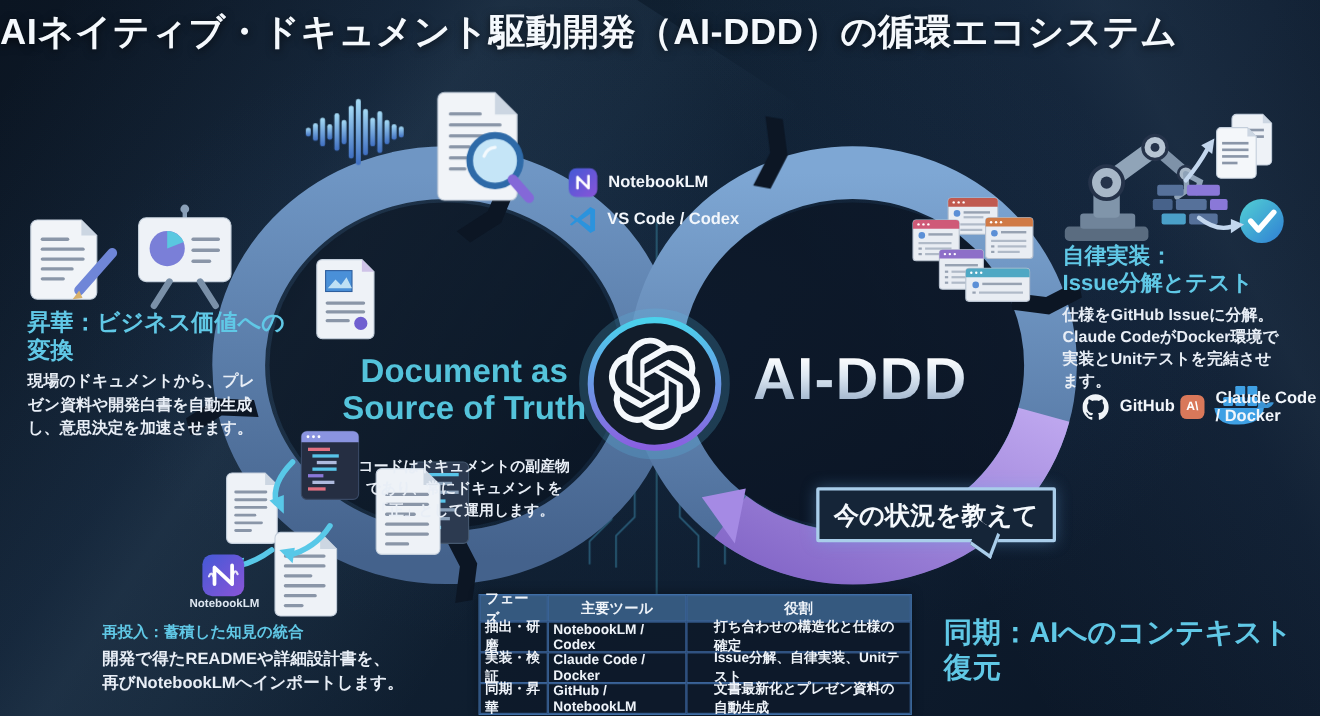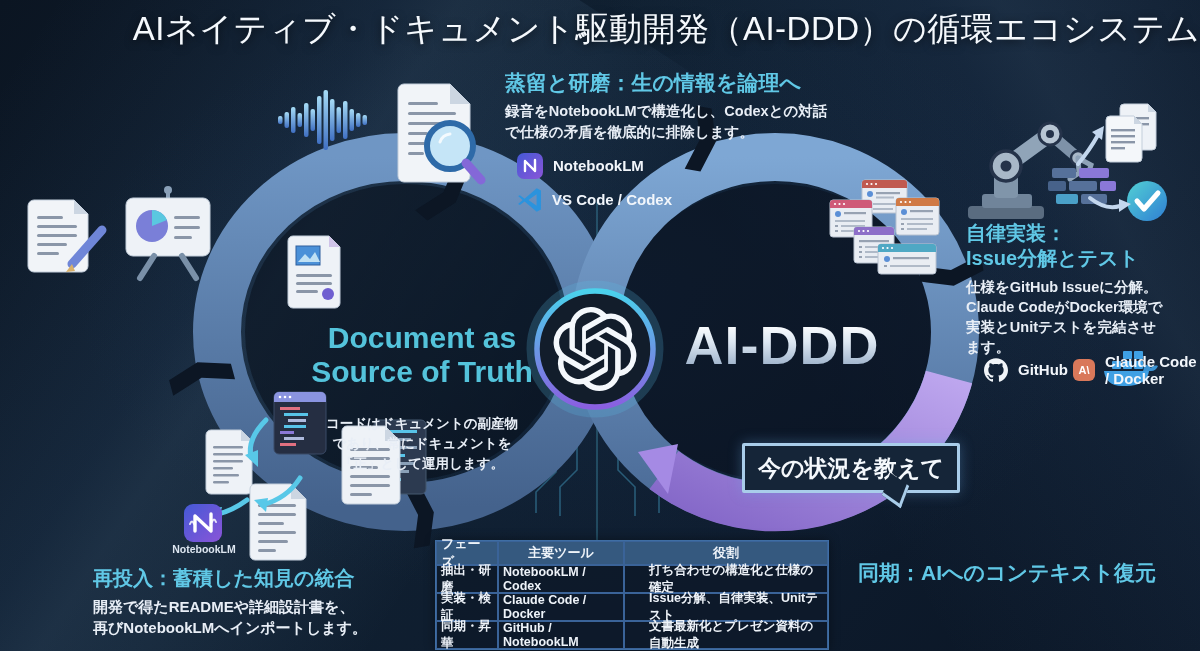--- a/index.html
+++ b/index.html
@@ -8,22 +8,22 @@
     font-family:"Liberation Sans","DejaVu Sans",sans-serif;color:#e9eff6;}
   .streak{position:absolute;pointer-events:none;}
   .streak.s1{left:-140px;top:-160px;width:620px;height:1100px;transform:rotate(33deg);
     background:linear-gradient(90deg,transparent,rgba(90,140,200,.10) 45%,rgba(130,180,230,.12) 55%,transparent);}
   .streak.s2{left:820px;top:-220px;width:640px;height:1100px;transform:rotate(-28deg);
     background:linear-gradient(90deg,transparent,rgba(90,140,200,.09) 45%,rgba(130,180,230,.11) 55%,transparent);}
   .vignette{position:absolute;inset:0;background:radial-gradient(ellipse at 50% 46%,rgba(40,80,130,.16),transparent 62%);}
   svg.scene{position:absolute;left:0;top:0;z-index:1;}
   .txt{position:absolute;z-index:2;}
   .pre{white-space:pre-line;}
-  #title{left:0;right:0;top:7px;text-align:right;font-size:33px;font-weight:400;color:#f5f9fd;
-    letter-spacing:.5px;text-shadow:0 2px 8px rgba(0,0,0,.65);margin-left:32px;}
+  #title{left:0;right:0;top:7px;text-align:left;font-size:33px;font-weight:700;color:#f5f9fd;
+    letter-spacing:.5px;text-shadow:0 2px 8px rgba(0,0,0,.65);}
   .h-cyan{color:#60c8e6;font-weight:800;line-height:1.2;margin:0;}
   .body-txt{color:#e8eef6;font-weight:700;font-size:14.5px;line-height:1.46;margin-top:6px;}
   
   .sec-distill{left:505px;top:70px;width:395px;}
   .sec-distill h2{font-size:21px;}
   .tools-distill{position:absolute;left:517px;top:152px;display:flex;flex-direction:column;gap:7px;z-index:2;}
   .tool-row{display:flex;align-items:center;gap:10px;height:27px;}
   .tool-row .lbl{font-size:15px;font-weight:700;color:#f2f6fb;}
   .badge-nlm{width:26px;height:26px;border-radius:7px;background:linear-gradient(135deg,#4459d6,#8a55d8);
     display:flex;align-items:center;justify-content:center;flex:0 0 auto;}
@@ -35,24 +35,24 @@
   .sot-block h2{font-size:30px;line-height:1.13;color:#54c3db;}
   .sot-block .body-txt{font-size:13.5px;line-height:1.5;margin-top:9px;}
   .ai-ddd{left:682px;top:314px;width:200px;text-align:center;font-size:54px;font-weight:800;letter-spacing:1px;
     background:linear-gradient(180deg,#ffffff 15%,#dce7f2 45%,#8da4c0 95%);
     -webkit-background-clip:text;background-clip:text;color:transparent;}
   .sec-implement{left:966px;top:221px;width:230px;}
   .sec-implement h2{font-size:20px;line-height:1.24;}
   .body-txt.impl{font-size:14.5px;line-height:1.4;}
   .tools-impl{position:absolute;left:984px;top:356px;display:flex;flex-direction:row;gap:5px;z-index:2;}
   .sec-reinput{left:93px;top:566px;width:340px;}
-  .sec-reinput h2{font-size:20px;}
+  .sec-reinput h2{font-size:14px;}
   .sec-reinput .body-txt{font-size:15px;line-height:1.42;}
   .sec-sync{left:858px;top:560px;width:335px;}
-  .sec-sync h2{font-size:21px;}
+  .sec-sync h2{font-size:26px;}
   .nlm-label{left:163px;top:543px;width:82px;text-align:center;font-size:10.5px;font-weight:700;color:#dde6f0;}
   
   .bubble{position:absolute;left:742px;top:443px;width:212px;height:44px;z-index:3;background:#152538;
     border:3px solid #a9cdea;border-radius:2px;display:flex;align-items:center;justify-content:center;
     font-size:23px;font-weight:800;color:#f4f8fc;box-shadow:0 0 14px rgba(110,170,230,.35);}
   .bubble-tail{position:absolute;right:50px;bottom:-12px;width:20px;height:20px;background:#152538;
     border-right:3px solid #a9cdea;border-bottom:3px solid #a9cdea;transform:rotate(35deg) skewX(14deg);}
   
   .tbl{position:absolute;left:435px;top:540px;z-index:2;display:grid;grid-template-columns:62px 126px 204px;
     border:1px solid #3f6ea4;background:rgba(13,25,42,.9);box-shadow:0 0 10px rgba(0,0,0,.4);}
@@ -426,42 +426,44 @@
         <rect x="32" y="11" width="9" height="8" rx="1"></rect>
       <rect x="21" y="1" width="9" height="8" rx="1"></rect>
         <rect x="32" y="1" width="9" height="8" rx="1"></rect>
       <path d="M2,21 h47 c3,0 6,-2 7,-5 -3,-1 -6,0 -7,2 -2,-3 -5,-4 -8,-3 1,2 1,4 0,6 h-39 z" opacity=".9"></path>
       <path d="M2,21 h45 c-1,9 -9,15 -23,15 h-4 c-11,0 -17,-6 -18,-15 z"></path>
     </g>
   </svg>
 
   <div class="txt" id="title">AIネイティブ・ドキュメント駆動開発（AI-DDD）の循環エコシステム</div>
 
-  <div class="txt sec-distill">
-    <h2 class="h-cyan">蒸留と研磨：生の情報を論理へ</h2>
-    <div class="body-txt pre">録音をNotebookLMで構造化し、Codexとの対話
-で仕様の矛盾を徹底的に排除します。</div>
-  </div>
   <div class="tools-distill">
     <div class="tool-row">
       <span class="badge-nlm">
         <svg width="26" height="26" viewBox="0 0 26 26">
             <path d="M8,18 V8 M8,8 L18,18 M18,18 V7" stroke="#fff" stroke-width="2.4" fill="none" stroke-linecap="round"></path>
           </svg>
       </span>
       <span class="lbl">NotebookLM</span>
     </div>
     <div class="tool-row">
       <svg width="25" height="25" viewBox="0 0 24 24">
           <path d="M18.9,1.2 L7.3,11.2 L2.8,7.8 L1,8.7 L5.4,12.5 L1,16.3 L2.8,17.2 L7.3,13.8 L18.9,23.8 L23,21.7 L23,3.3 Z M18.8,7 v11 L11,12.5 Z" fill="#2b93dd"></path>
         </svg>
       <span class="lbl">VS Code / Codex</span>
     </div>
   </div>
 
+  <div class="txt sec-sublimate">
+    <h2 class="h-cyan pre">昇華：ビジネス価値への
+変換</h2>
+    <div class="body-txt pre">現場のドキュメントから、プレ
+ゼン資料や開発白書を自動生成
+し、意思決定を加速させます。</div>
+  </div>
 
   <div class="txt sot-block">
     <h2 class="pre">Document as
 Source of Truth</h2>
     <div class="body-txt pre">コードはドキュメントの副産物
 であり、常にドキュメントを
 「正」として運用します。</div>
   </div>
 
   <div class="txt ai-ddd">AI-DDD</div>

